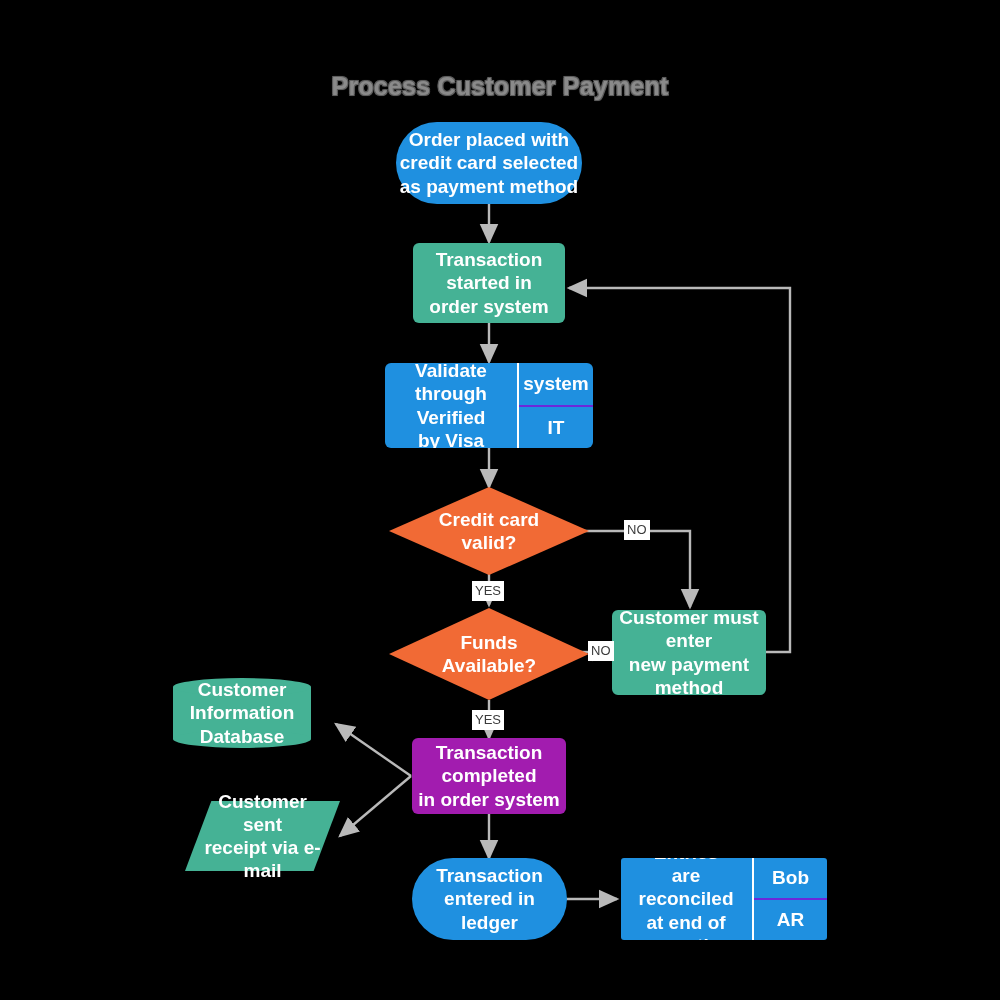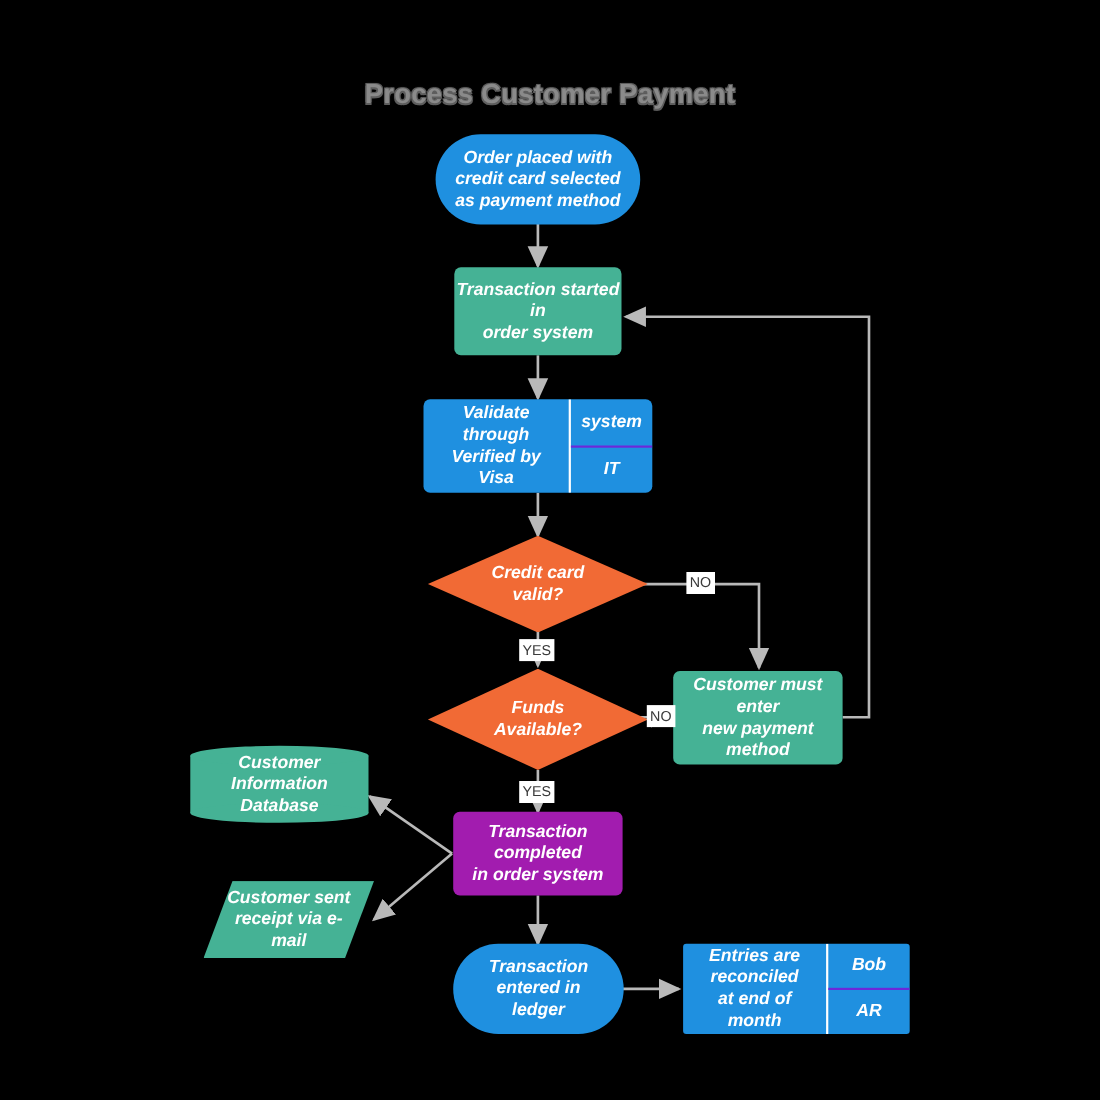--- a/index.html
+++ b/index.html
@@ -30,25 +30,24 @@
   }
   .node {
     position: absolute;
     box-sizing: border-box;
     display: flex;
     align-items: center;
     justify-content: center;
     color: #ffffff;
     text-align: center;
     line-height: 1.22;
-    font-size: 16px;
+    font-size: 19px;
     font-weight: 700;
     white-space: pre-line;
     z-index: 3;
-    font-style: italic;
   }
   
   #diagram-title {
     position: absolute;
     left: 0;
     top: 72px;
     width: 1000px;
     text-align: center;
     font-size: 25px;
     font-weight: 700;
@@ -256,21 +255,21 @@
 
   <div class="node diamond" style="left:389px; top:608px; width:200px; height:92px;">
     <div class="diamond-shape"></div>
     <div class="diamond-label">Funds
 Available?</div>
   </div>
 
   <div class="node rect fill-teal" style="left:612px; top:610px; width:154px; height:85px;">Customer must enter
 new payment method</div>
 
-  <div class="node cylinder" style="left:173px; top:678px; width:162px; height:70px;">
+  <div class="node cylinder" style="left:173px; top:678px; width:138px; height:70px;">
     <div class="cyl-body"></div>
     <div class="cyl-top"></div>
     <div class="cyl-bottom"></div>
     <div class="cyl-label">Customer Information
 Database</div>
   </div>
 
   <div class="node parallelogram" style="left:185px; top:801px; width:155px; height:70px;">
     <div class="para-shape"></div>
     <div class="para-label">Customer sent

